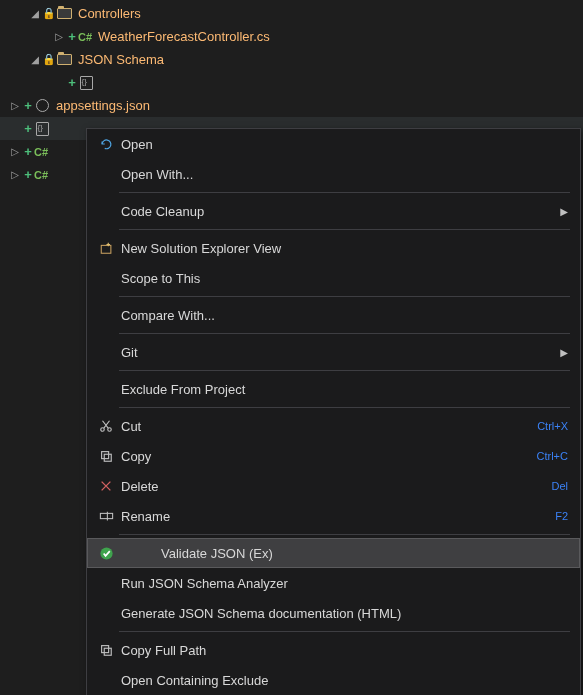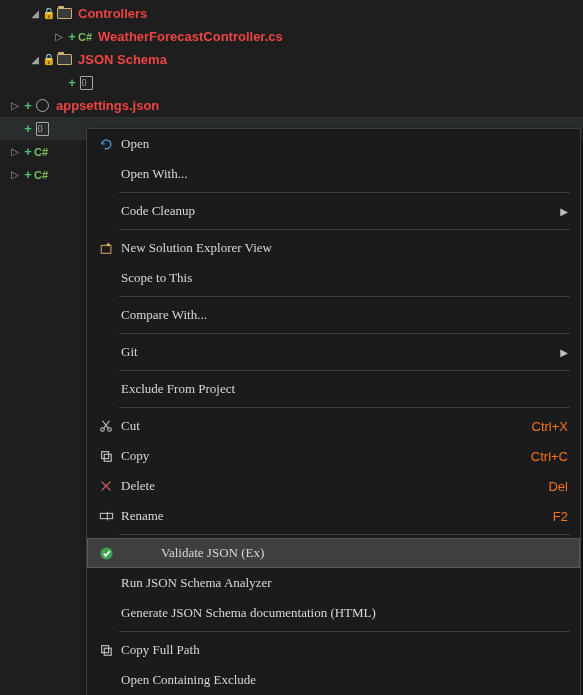--- a/index.html
+++ b/index.html
@@ -87,21 +87,21 @@
       font-size:8px;
       color:#a8a8a8;
       left:1px; top:0;
     }
     .cog-ic{
       width:13px;height:13px;
       border:1px solid #a8a8a8;
       border-radius:50%;
       position:relative;
     }
-    .tree-label { color: #ef4444; font-weight: bold; }
+    .tree-label { color: #fdba74; }
     .indent-1 { padding-left: 8px; }
     .indent-2 { padding-left: 28px; }
     .indent-3 { padding-left: 52px; }
 
     
     .ctx-menu {
       position: absolute;
       left: 86px;
       top: 128px;
       width: 495px;
@@ -123,22 +123,22 @@
       gap: 40px;
     }
     .ctx-icon {
       width: 22px;
       display: flex;
       align-items: center;
       justify-content: center;
       color: #c0c0c0;
       font-size: 14px;
     }
-    .ctx-label { flex: 1; padding-left: 4px; font-family: Liberation Serif, serif; }
-    .ctx-shortcut { color: #f97316; font-size: 13px; }
+    .ctx-label { flex: 1; padding-left: 4px; }
+    .ctx-shortcut { color: #3b82f6; font-size: 11px; }
     .ctx-sub { color: #c0c0c0; font-size: 10px; margin-left:auto; }
     .ctx-sep {
       height: 1px;
       margin: 3px 10px 3px 32px;
       background: #3e3e42;
     }
   </style>
 </head>
 <body>
 

